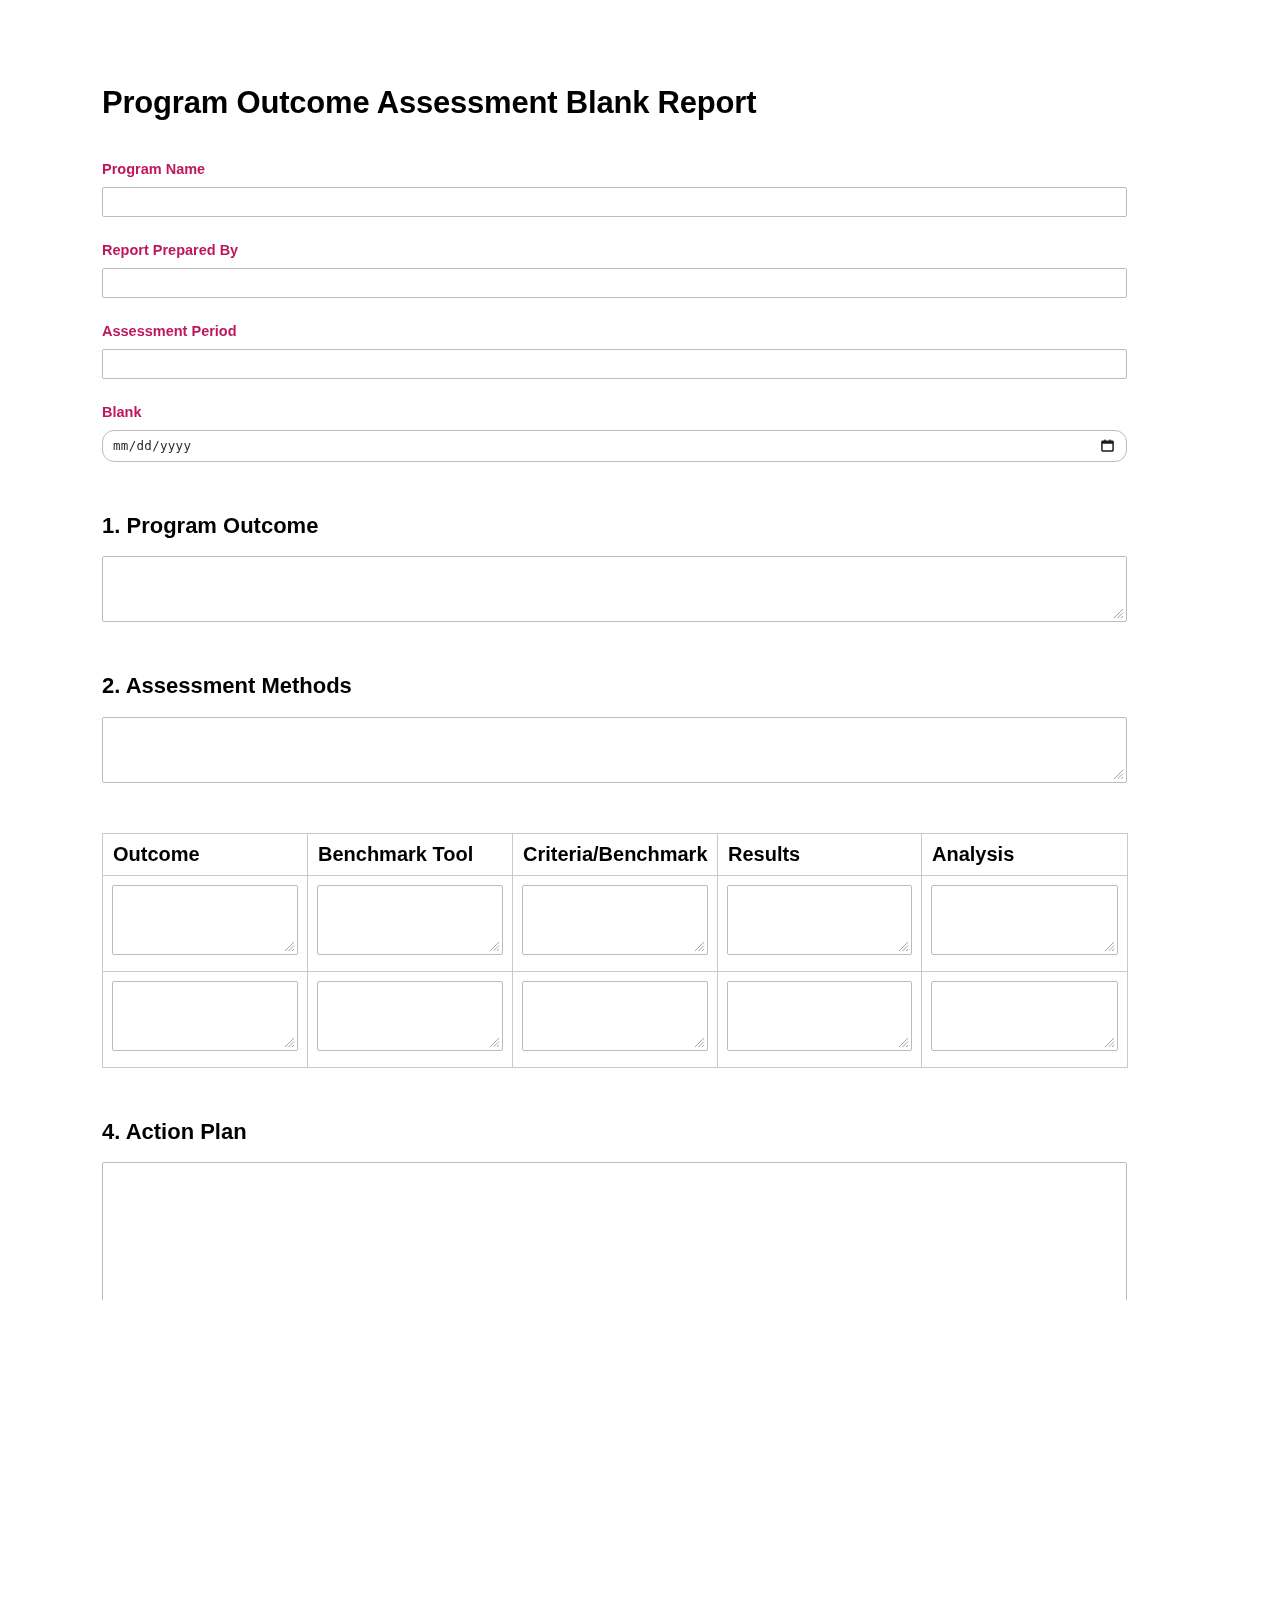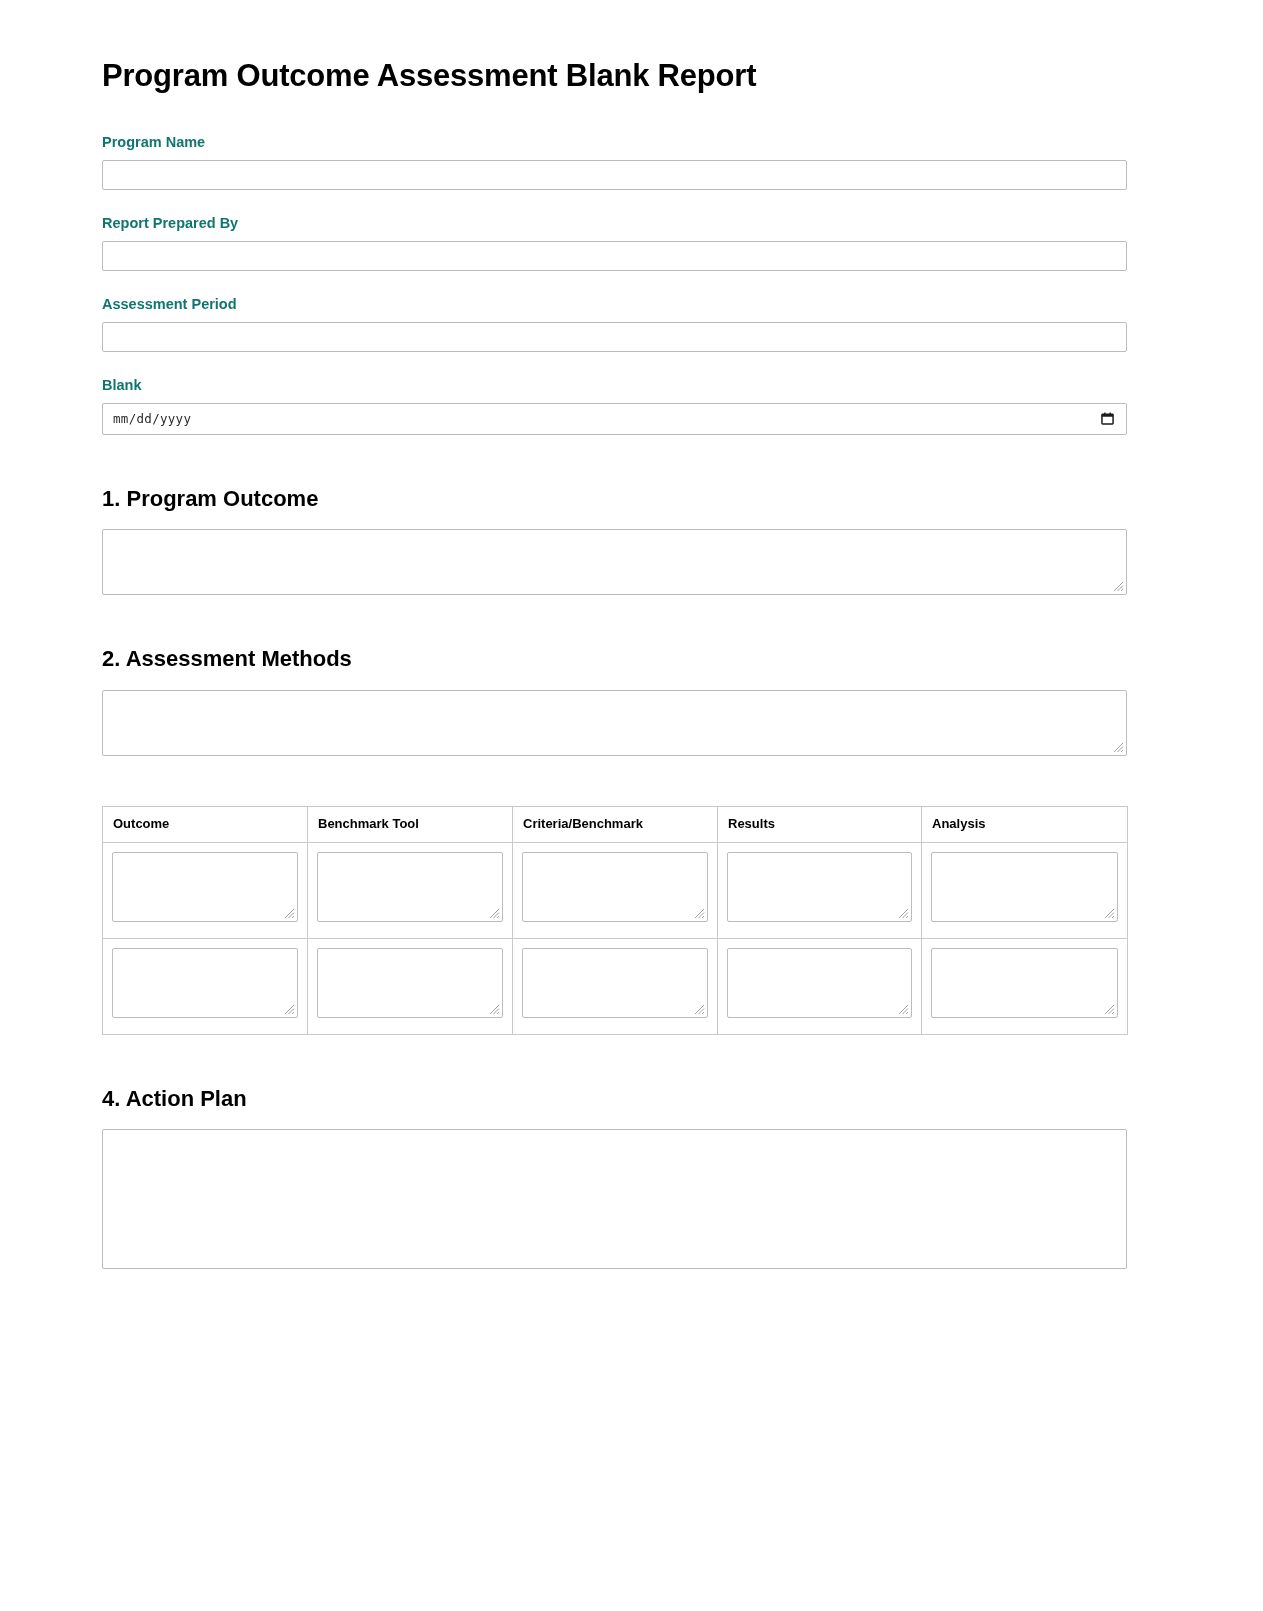--- a/index.html
+++ b/index.html
@@ -38,35 +38,35 @@
     top: 0;
     width: 1025px;
   }
 
   .page-title {
     font-size: 31px;
     font-weight: bold;
     letter-spacing: -0.2px;
     line-height: 1.2;
     margin: 0;
-    padding-top: 57px;
+    padding-top: 84px;
     color: #000;
   }
 
   .field-block {
     margin-top: 24px;
   }
   .field-block.first { margin-top: 39px; }
 
   .field-label {
     display: block;
     font-size: 14.5px;
     font-weight: bold;
     line-height: 1.3;
-    color: #0f766e;
+    color: #be185d;
     margin-bottom: 8px;
   }
 
   .text-input {
     display: block;
     width: 1025px;
     height: 30px;
     padding: 4px 8px;
     font-family: "Liberation Sans", "DejaVu Sans", sans-serif;
     font-size: 14px;
@@ -80,21 +80,21 @@
   
   .date-input {
     display: flex;
     align-items: center;
     justify-content: space-between;
     width: 1025px;
     height: 32px;
     padding: 0 8px 0 10px;
     background: #ffffff;
     border: 1px solid #bcbcbc;
-    border-radius: 2px;
+    border-radius: 12px;
   }
   .date-placeholder {
     font-family: "DejaVu Sans Mono", "Liberation Mono", monospace;
     font-size: 12.5px;
     letter-spacing: 0.3px;
     color: #2b2b2b;
     white-space: pre;
   }
   .cal-icon {
     width: 13px;
@@ -141,21 +141,21 @@
     border: 1px solid #c9c9c9;
   }
   .results-table th,
   .results-table td {
     border: 1px solid #c9c9c9;
     padding: 0;
     vertical-align: top;
   }
   .results-table th {
     text-align: left;
-    font-size: 13px;
+    font-size: 20px;
     font-weight: bold;
     color: #000;
     padding: 9px 0 9px 10px;
     height: 36px;
     background: #ffffff;
   }
   .results-table td {
     padding: 9px 9px 14px 9px;
     height: 96px;
   }

